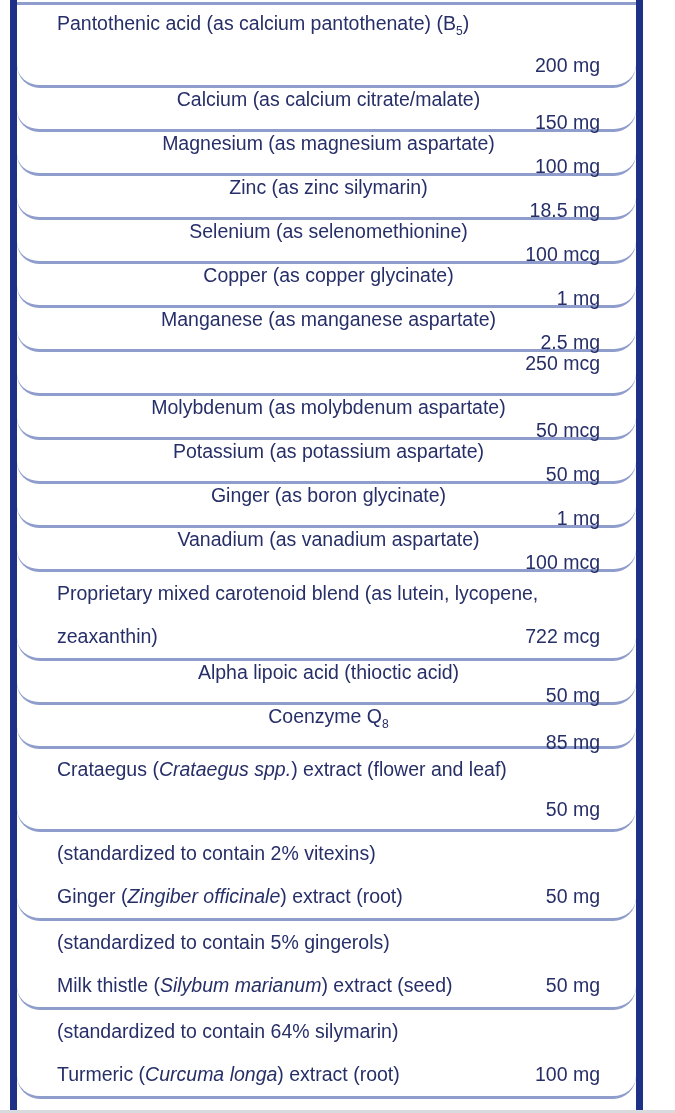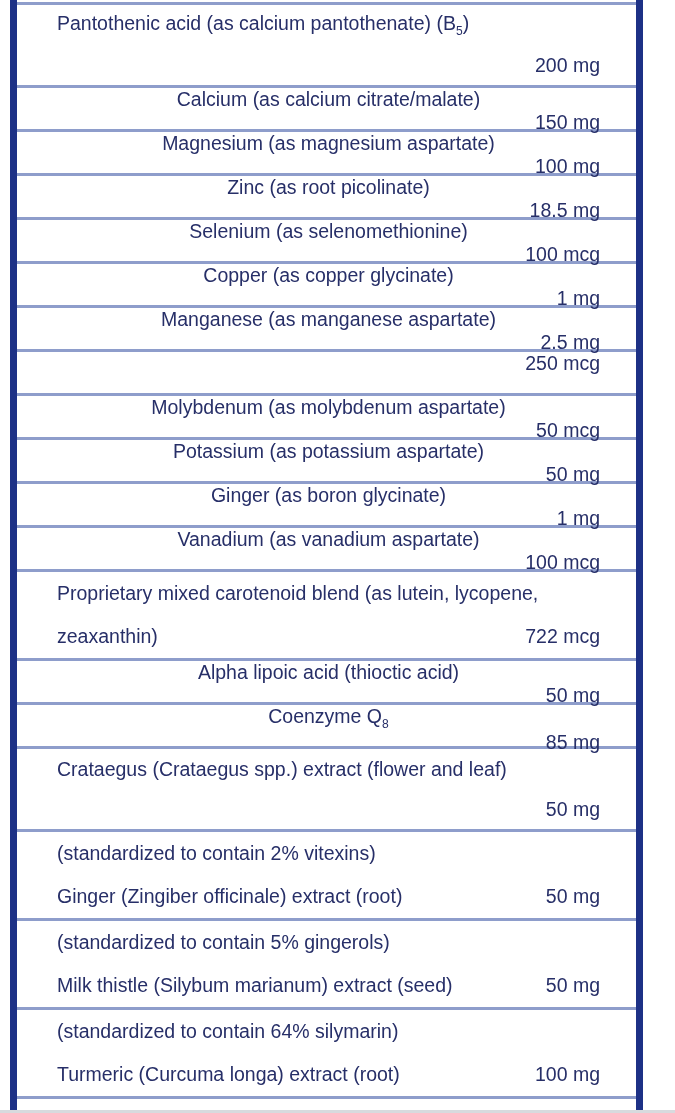--- a/index.html
+++ b/index.html
@@ -28,32 +28,33 @@
   }
   .rows {
     margin-top: 2px;
     border-top: 3px solid var(--separator);
     color: var(--text);
     font-size: 19.5px;
   }
   .row {
     border-bottom: 3px solid var(--separator);
     padding: 0 36px 0 40px;
+    border-radius: 23px;
   }
   .line {
     display: flex;
     align-items: center;
     height: 43px;
     white-space: nowrap;
   }
   .line:only-child { height: 41px; flex-direction: column; }
   .amount-below .line { height: 40px; }
   .line-text { display: inline-block; }
   .line-amount { margin-left: auto; padding-left: 12px; }
-  .it { }
+  .it { font-style: italic; }
   .sb { font-size: 0.62em; vertical-align: sub; }
   .bottom-strip {
     position: absolute;
     left: 0; bottom: 0;
     width: 675px; height: 3px;
     background: var(--bottom-strip);
   }
 </style>
 </head>
 <body>
@@ -77,21 +78,21 @@
           </div>
         </div>
         <div class="row">
           <div class="line">
             <span class="line-text"><span>Magnesium (as magnesium aspartate)</span></span>
             <span class="line-amount">100 mg</span>
           </div>
         </div>
         <div class="row">
           <div class="line">
-            <span class="line-text"><span>Zinc (as root picolinate)</span></span>
+            <span class="line-text"><span>Zinc (as zinc silymarin)</span></span>
             <span class="line-amount">18.5 mg</span>
           </div>
         </div>
         <div class="row">
           <div class="line">
             <span class="line-text"><span>Selenium (as selenomethionine)</span></span>
             <span class="line-amount">100 mcg</span>
           </div>
         </div>
         <div class="row">

